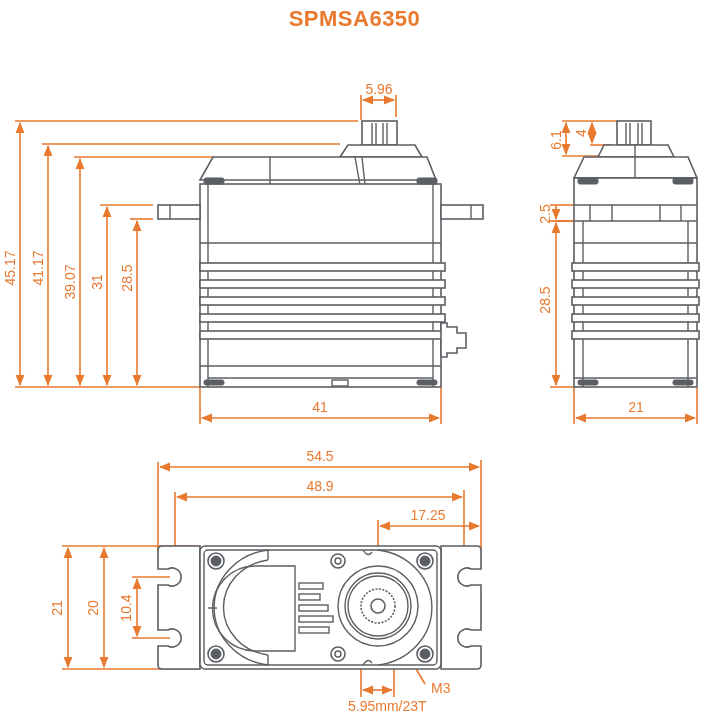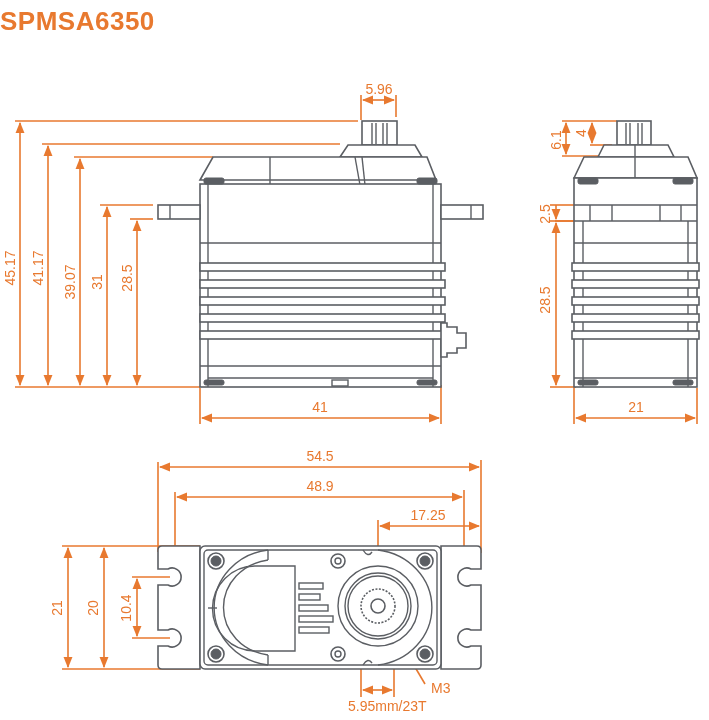--- a/index.html
+++ b/index.html
@@ -1,19 +1,19 @@
 <!DOCTYPE html>
 <html><head>
 <meta charset="utf-8">
 <style>
   html, body { margin: 0; padding: 0; background: #ffffff; }
   body { width: 709px; height: 720px; overflow: hidden; position: relative; }
   #title {
-    position: absolute; left: 0; top: 6px; width: 709px; 
-    font-family: "Liberation Sans", sans-serif; font-weight: bold; font-size: 26px;
+    position: absolute; left: 0; top: 6px; width: 709px; text-align: center;
+    font-family: "Liberation Sans", sans-serif; font-weight: bold; font-size: 22px;
     color: #e8792f; letter-spacing: 0.5px;
   }
   svg { position: absolute; left: 0; top: 0; }
   .dim { stroke: #e8792f; stroke-width: 1.6; fill: none; }
   .dimtxt { fill: #e8792f; font-family: "Liberation Sans", sans-serif; font-size: 14px; }
   .part { stroke: #5b5e63; stroke-width: 1.6; fill: #ffffff; }
   .partn { stroke: #5b5e63; stroke-width: 1.4; fill: none; }
   .dark { fill: #5b5e63; stroke: #5b5e63; stroke-width: 1; }
 </style>
 </head>

